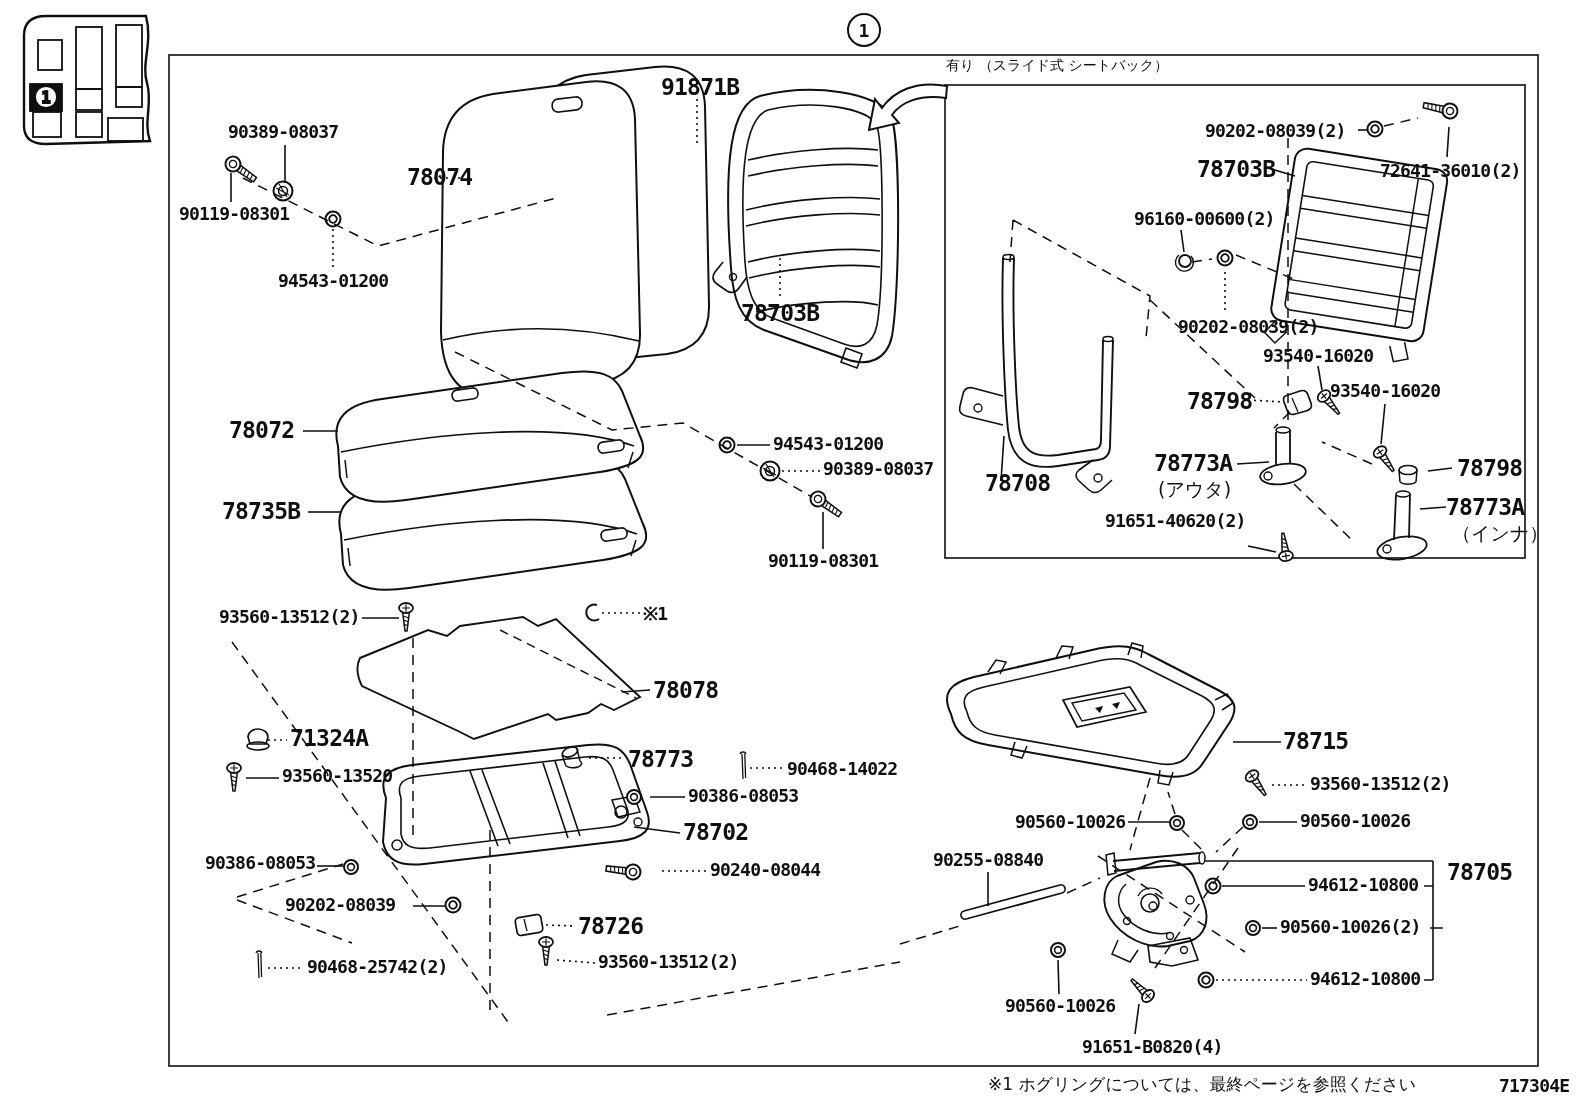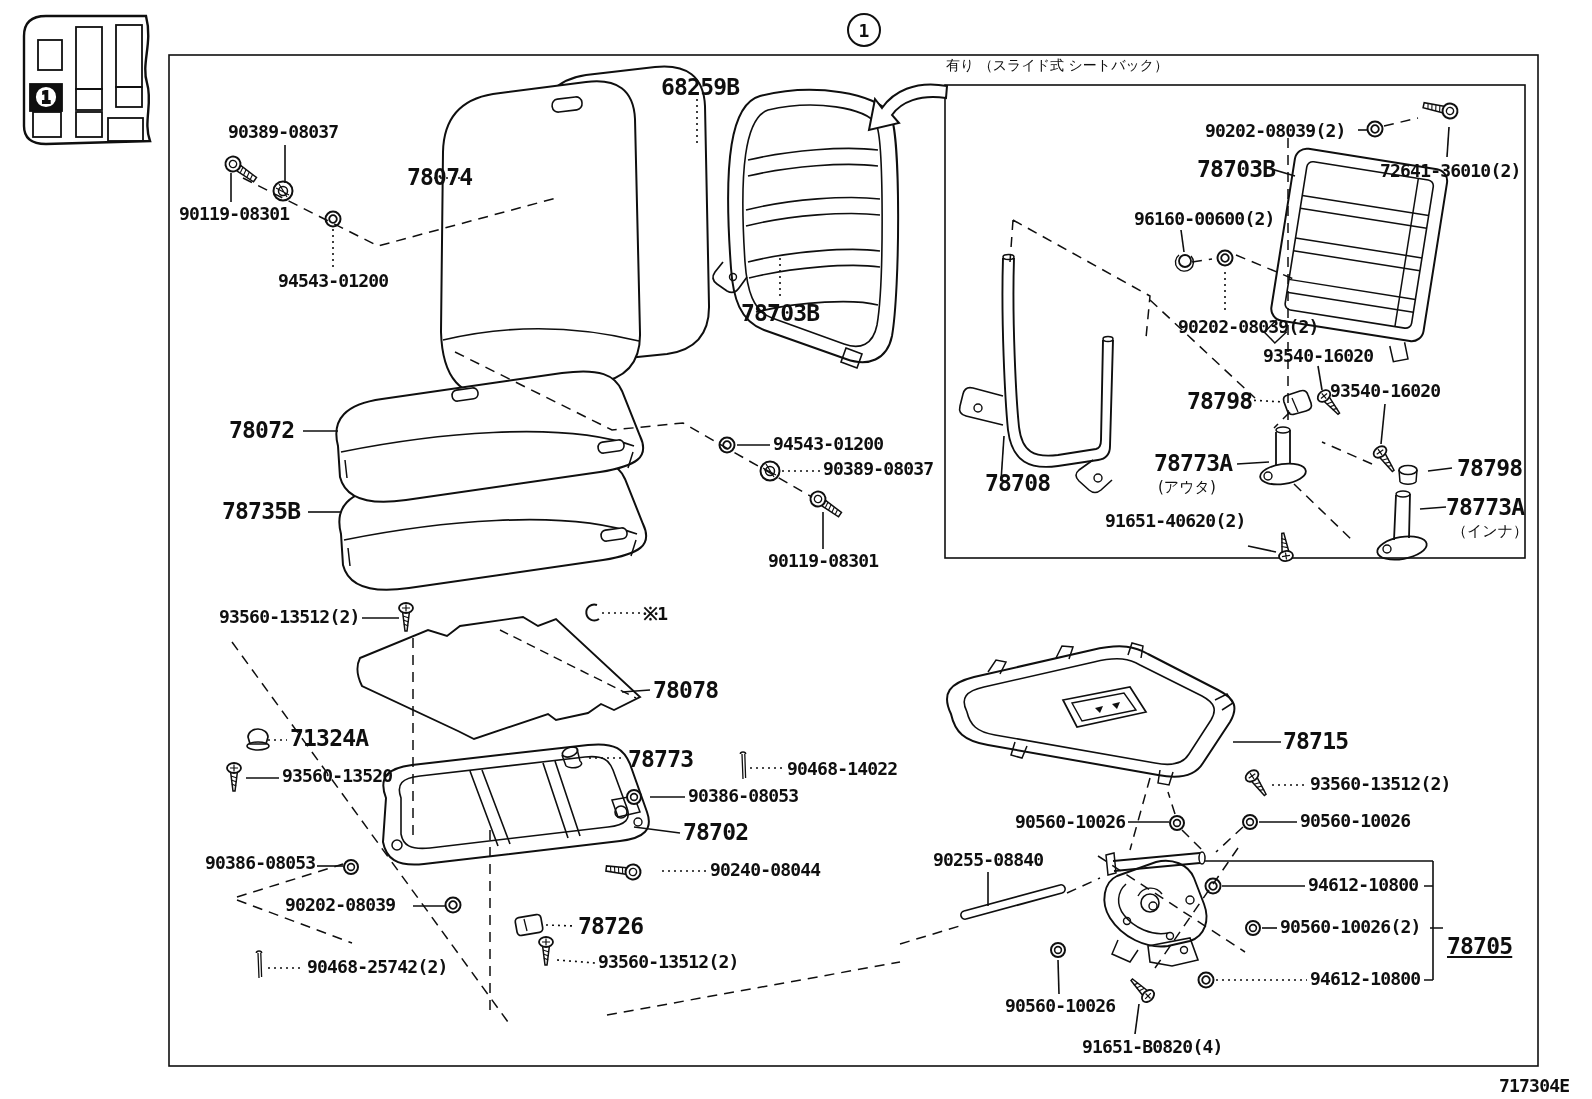--- a/index.html
+++ b/index.html
@@ -3,21 +3,21 @@
 <meta charset="utf-8">
 <style>
   html,body{margin:0;padding:0;background:#ffffff;}
   #page{position:relative;width:1592px;height:1099px;background:#fff;overflow:hidden;
         font-family:"DejaVu Sans Mono", monospace;color:#0f0f0f;}
   svg{position:absolute;left:0;top:0;}
   .lbl{position:absolute;font-family:"DejaVu Sans Mono", monospace;font-weight:bold;
        color:#0f0f0f;white-space:nowrap;letter-spacing:-0.8px;line-height:1;}
   .s{font-size:18px;}
   .l{font-size:23px;}
-  .jp{font-family:"DejaVu Sans", sans-serif;font-weight:normal;font-size:15px;letter-spacing:0;}
+  .jp{font-family:"DejaVu Sans", sans-serif;font-weight:normal;font-size:19px;letter-spacing:0;}
   .title-jp{font-family:"DejaVu Sans", sans-serif;font-weight:normal;font-size:14px;letter-spacing:0;}
   .footer-note{font-family:"DejaVu Sans", sans-serif;font-weight:normal;font-size:17px;letter-spacing:0;}
   .callout{position:absolute;width:30px;height:30px;border:2px solid #0f0f0f;border-radius:50%;
            display:flex;align-items:center;justify-content:center;font-size:18px;font-weight:bold;
            font-family:"DejaVu Sans Mono", monospace;background:#fff;}
   text{font-family:"DejaVu Sans Mono", monospace;font-weight:bold;fill:#0f0f0f;}
 </style>
 </head>
 <body>
 
@@ -320,21 +320,21 @@
   </svg>
 
   <div class="callout" style="left:847px;top:13px;">
     <span>1</span>
   </div>
 
   <div class="lbl title-jp" style="left:946px;top:58px;">有り （スライド式  シートバック）</div>
 
   <div class="lbl s" style="left:228px;top:123px;">90389-08037</div>
   <div class="lbl l" style="left:375px;top:166px;margin-left:32px;">78074</div>
-  <div class="lbl l" style="left:661px;top:76px;">68259B</div>
+  <div class="lbl l" style="left:661px;top:76px;">91871B</div>
   <div class="lbl s" style="left:179px;top:205px;">90119-08301</div>
   <div class="lbl s" style="left:278px;top:272px;">94543-01200</div>
   <div class="lbl l" style="left:741px;top:302px;">78703B</div>
   <div class="lbl l" style="left:229px;top:419px;">78072</div>
   <div class="lbl l" style="left:222px;top:500px;">78735B</div>
   <div class="lbl s" style="left:773px;top:435px;">94543-01200</div>
   <div class="lbl s" style="left:823px;top:460px;">90389-08037</div>
   <div class="lbl s" style="left:768px;top:552px;">90119-08301</div>
   <div class="lbl s" style="left:219px;top:608px;">93560-13512(2)</div>
   <div class="lbl s" style="left:643px;top:605px;">※1</div>
@@ -351,36 +351,37 @@
   <div class="lbl l" style="left:578px;top:915px;">78726</div>
   <div class="lbl s" style="left:307px;top:958px;">90468-25742(2)</div>
   <div class="lbl s" style="left:598px;top:953px;">93560-13512(2)</div>
   <div class="lbl l" style="left:1283px;top:730px;">78715</div>
   <div class="lbl s" style="left:1310px;top:775px;">93560-13512(2)</div>
   <div class="lbl s" style="left:1300px;top:812px;">90560-10026</div>
   <div class="lbl s" style="left:1015px;top:813px;">90560-10026</div>
   <div class="lbl s" style="left:933px;top:851px;">90255-08840</div>
   <div class="lbl s" style="left:1308px;top:876px;">94612-10800</div>
   <div class="lbl s" style="left:1280px;top:918px;">90560-10026(2)</div>
-  <div class="lbl l" style="left:1447px;top:935px;text-decoration:underline;">78705</div>
+  <div class="lbl l" style="left:1447px;top:861px;">78705</div>
   <div class="lbl s" style="left:1310px;top:970px;">94612-10800</div>
   <div class="lbl s" style="left:1005px;top:997px;">90560-10026</div>
   <div class="lbl s" style="left:1082px;top:1038px;">91651-B0820(4)</div>
 
   <div class="lbl s" style="left:1205px;top:122px;">90202-08039(2)</div>
   <div class="lbl l" style="left:1197px;top:158px;">78703B</div>
   <div class="lbl s" style="left:1380px;top:162px;">72641-36010(2)</div>
   <div class="lbl s" style="left:1134px;top:210px;">96160-00600(2)</div>
   <div class="lbl s" style="left:1178px;top:318px;">90202-08039(2)</div>
   <div class="lbl s" style="left:1263px;top:347px;">93540-16020</div>
   <div class="lbl l" style="left:1187px;top:390px;">78798</div>
   <div class="lbl s" style="left:1330px;top:382px;">93540-16020</div>
   <div class="lbl l" style="left:985px;top:472px;">78708</div>
   <div class="lbl l" style="left:1154px;top:452px;">78773A</div>
   <div class="lbl jp" style="left:1158px;top:480px;">(アウタ)</div>
   <div class="lbl s" style="left:1105px;top:512px;">91651-40620(2)</div>
   <div class="lbl l" style="left:1457px;top:457px;">78798</div>
   <div class="lbl l" style="left:1446px;top:496px;">78773A</div>
   <div class="lbl jp" style="left:1452px;top:524px;">（インナ）</div>
 
+  <div class="lbl footer-note" style="left:988px;top:1076px;">※1  ホグリングについては、最終ページを参照ください</div>
   <div class="lbl s" style="left:1499px;top:1077px;">717304E</div>
 
 </div>
 
 </body></html>

